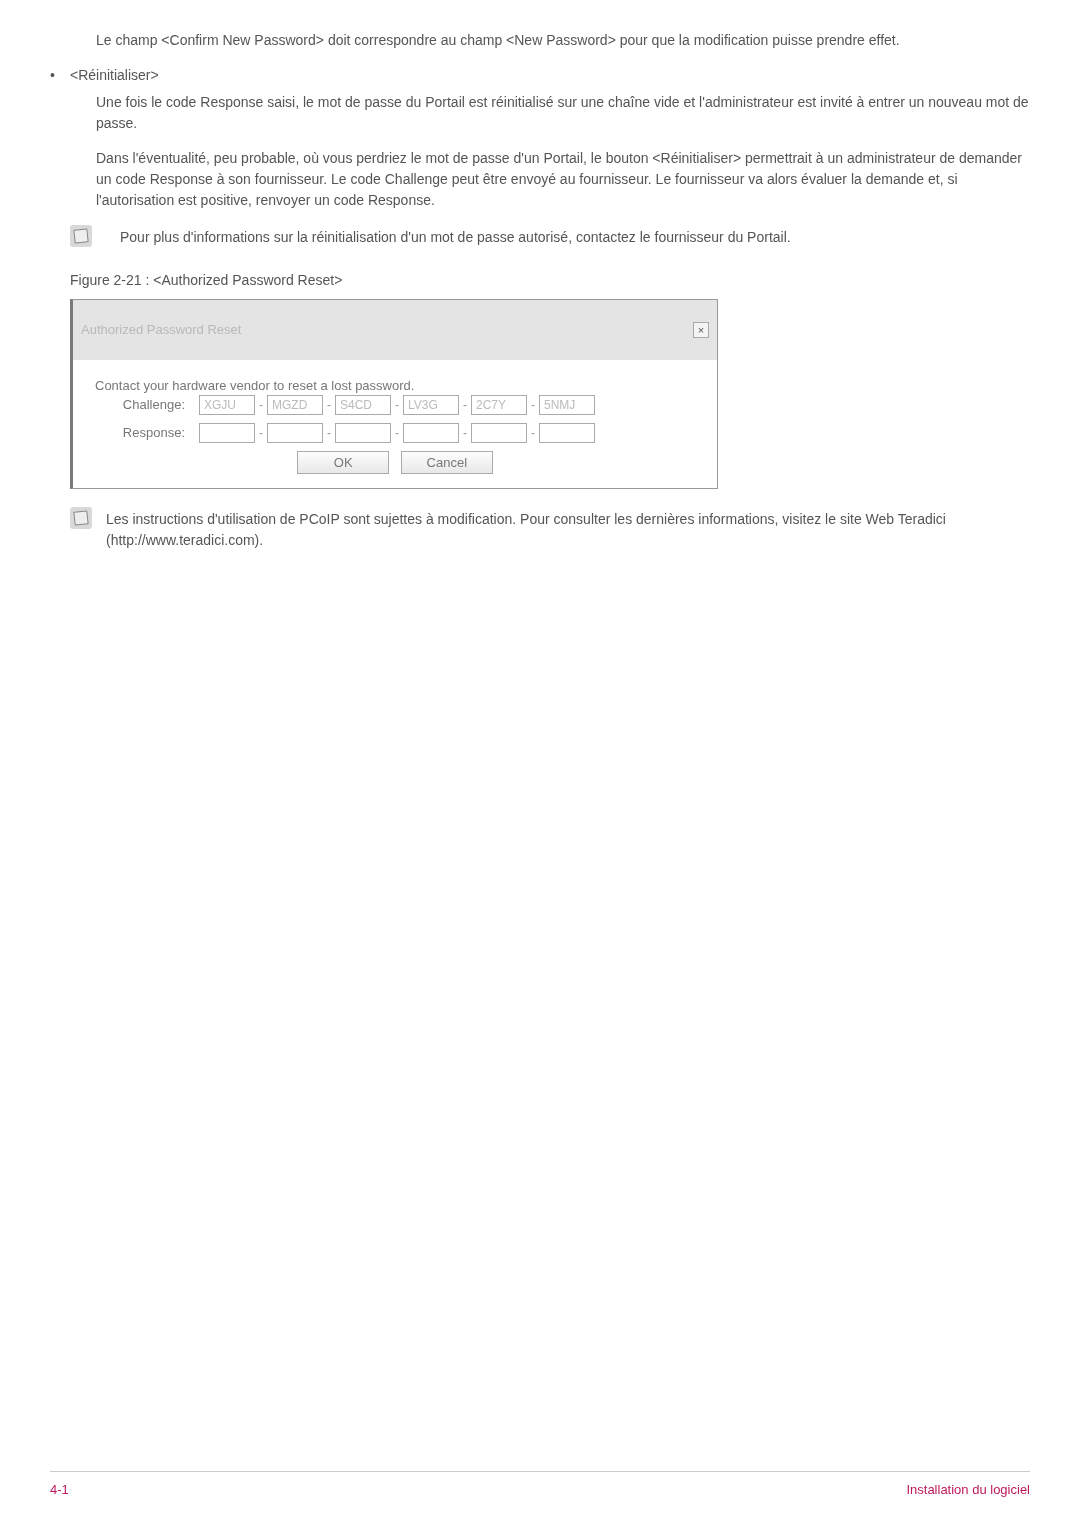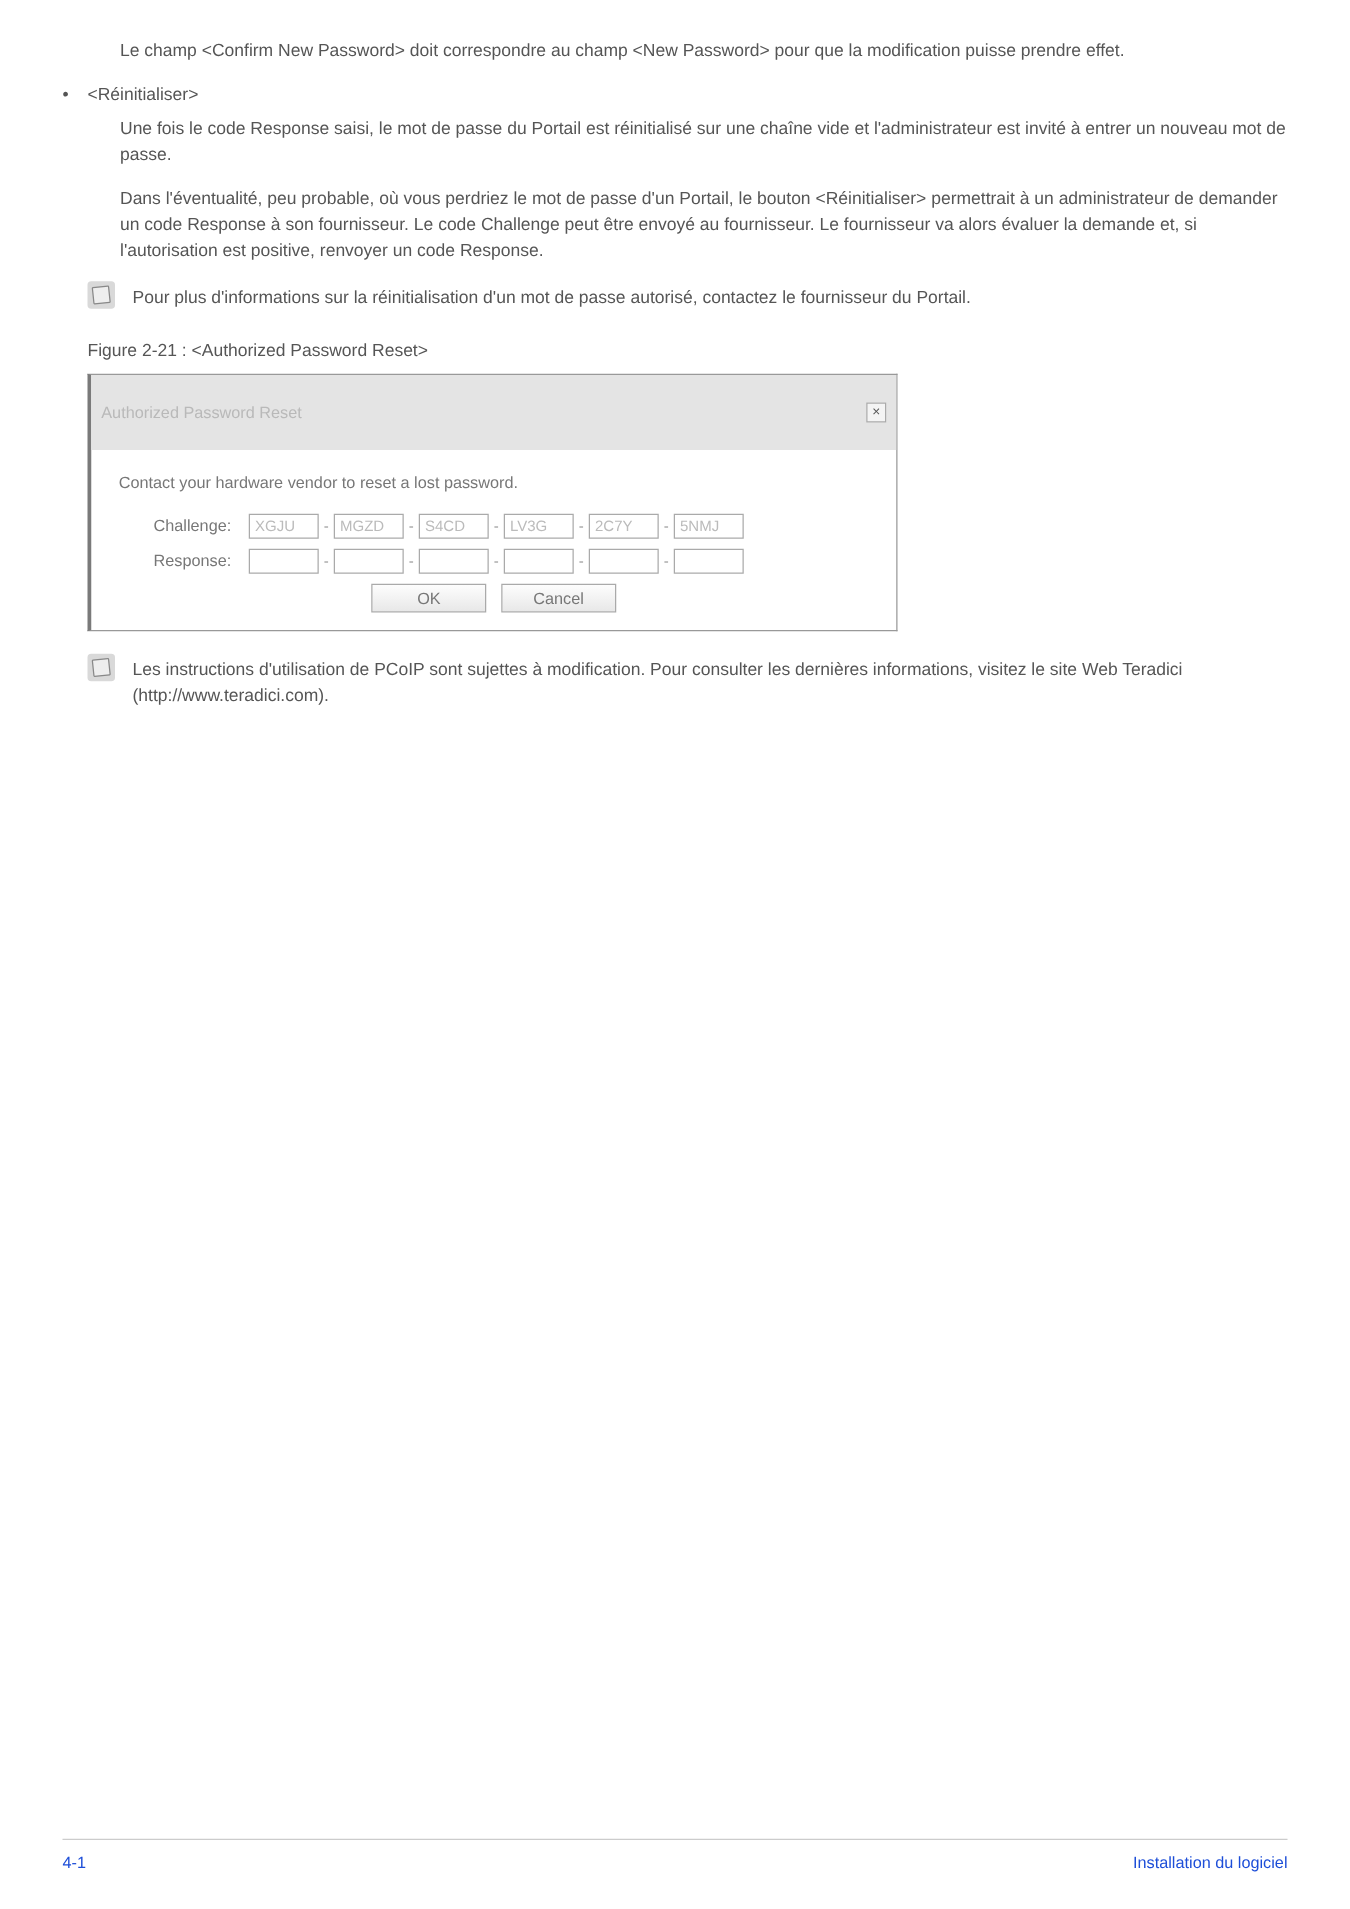--- a/index.html
+++ b/index.html
@@ -14,21 +14,21 @@
     line-height: 1.5;
   }
   .content {
     padding: 30px 50px 0 50px;
   }
   .indent1 { margin-left: 46px; margin-bottom: 14px; }
   .bullet-row { display: flex; margin-bottom: 6px; }
   .bullet { width: 20px; flex-shrink: 0; color: #555; }
   .bullet-text { flex: 1; }
   .indent2 { margin-left: 46px; margin-bottom: 14px; }
-  .note-row { display: flex; align-items: flex-start; margin: 10px 0 20px 20px; }
+  .note-row { display: flex; align-items: flex-start; margin: 10px 0 20px 20px; gap: 14px; }
   .note-icon {
     width: 22px; height: 22px; background: #d9d9d9; border-radius: 3px;
     flex-shrink: 0; margin-right: 14px; position: relative;
   }
   .note-icon::before {
     content: ""; position: absolute; left: 4px; top: 4px; width: 12px; height: 12px;
     border: 1px solid #888; border-radius: 1px; background: #eee;
     transform: rotate(-6deg);
   }
   .note-text { flex: 1; padding-top: 2px; }
@@ -50,21 +50,21 @@
     padding: 20px 8px;
     display: flex;
     justify-content: space-between;
     align-items: center;
   }
   .dlg-close {
     width: 16px; height: 16px; border: 1px solid #aaa; background: #f4f4f4;
     font-size: 11px; line-height: 14px; text-align: center; color: #555; cursor: pointer;
   }
   .dlg-body { padding: 16px 22px 14px 22px; color: #777; font-size: 13px; }
-  .dlg-instr { margin-bottom: 16px; }
+  .dlg-instr { }
   .dlg-row { display: flex; align-items: center; margin-bottom: 8px; }
   .dlg-label { width: 104px; text-align: right; padding-right: 14px; color: #777; }
   .seg-group { display: flex; align-items: center; }
   .seg {
     width: 56px; height: 20px; border: 1px solid #aaa; background: #fff;
     font-size: 12px; color: #bbb; padding: 0 4px; font-family: Arial, sans-serif;
   }
   .seg[readonly] { background: #fff; }
   .dash { margin: 0 4px; color: #999; font-size: 12px; }
   .dlg-btns { text-align: center; margin-top: 8px; }
@@ -77,21 +77,21 @@
   .note-row2 { display: flex; align-items: flex-start; margin: 18px 0 0 20px; }
 
   .footer {
     position: absolute;
     bottom: 28px;
     left: 50px; right: 50px;
     border-top: 1px solid #ccc;
     padding-top: 8px;
     display: flex;
     justify-content: space-between;
-    color: #1d4ed8;
+    color: #be185d;
     font-size: 13px;
   }
 </style>
 </head>
 <body>
 
 <div class="content">
 
   <p class="indent1">Le champ &lt;Confirm New Password&gt; doit correspondre au champ &lt;New Password&gt; pour que la modification puisse prendre effet.</p>
 

